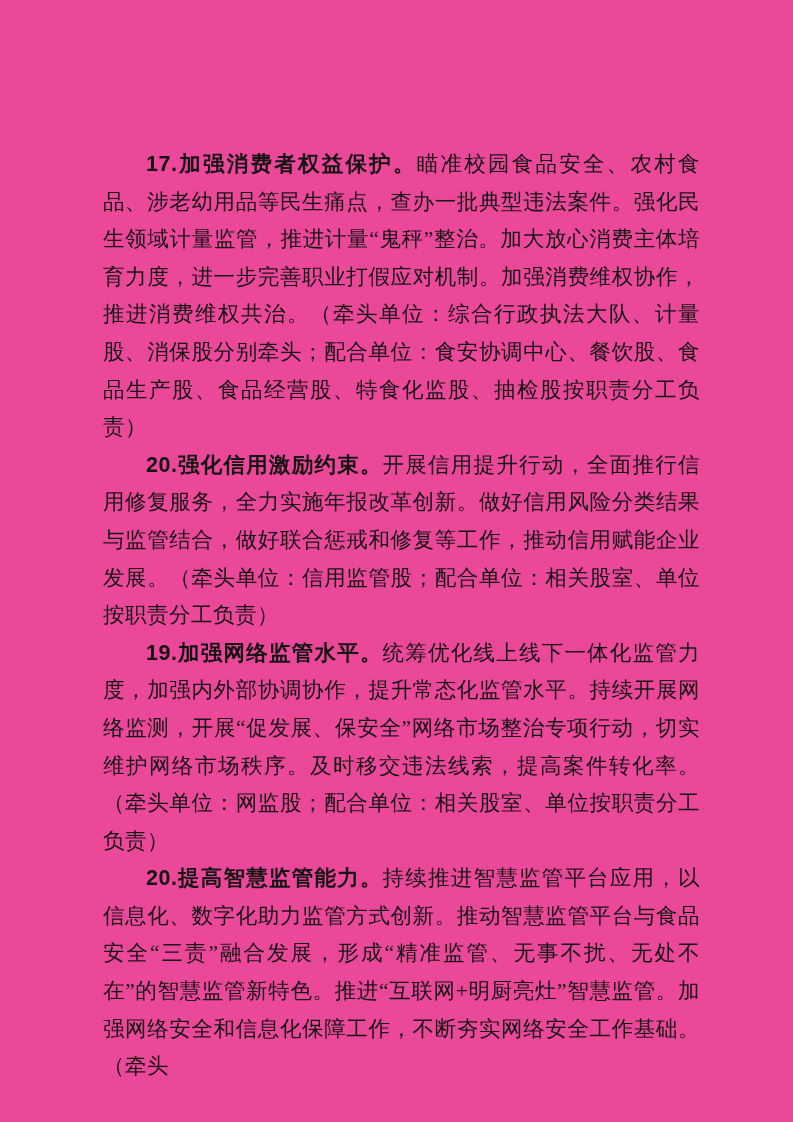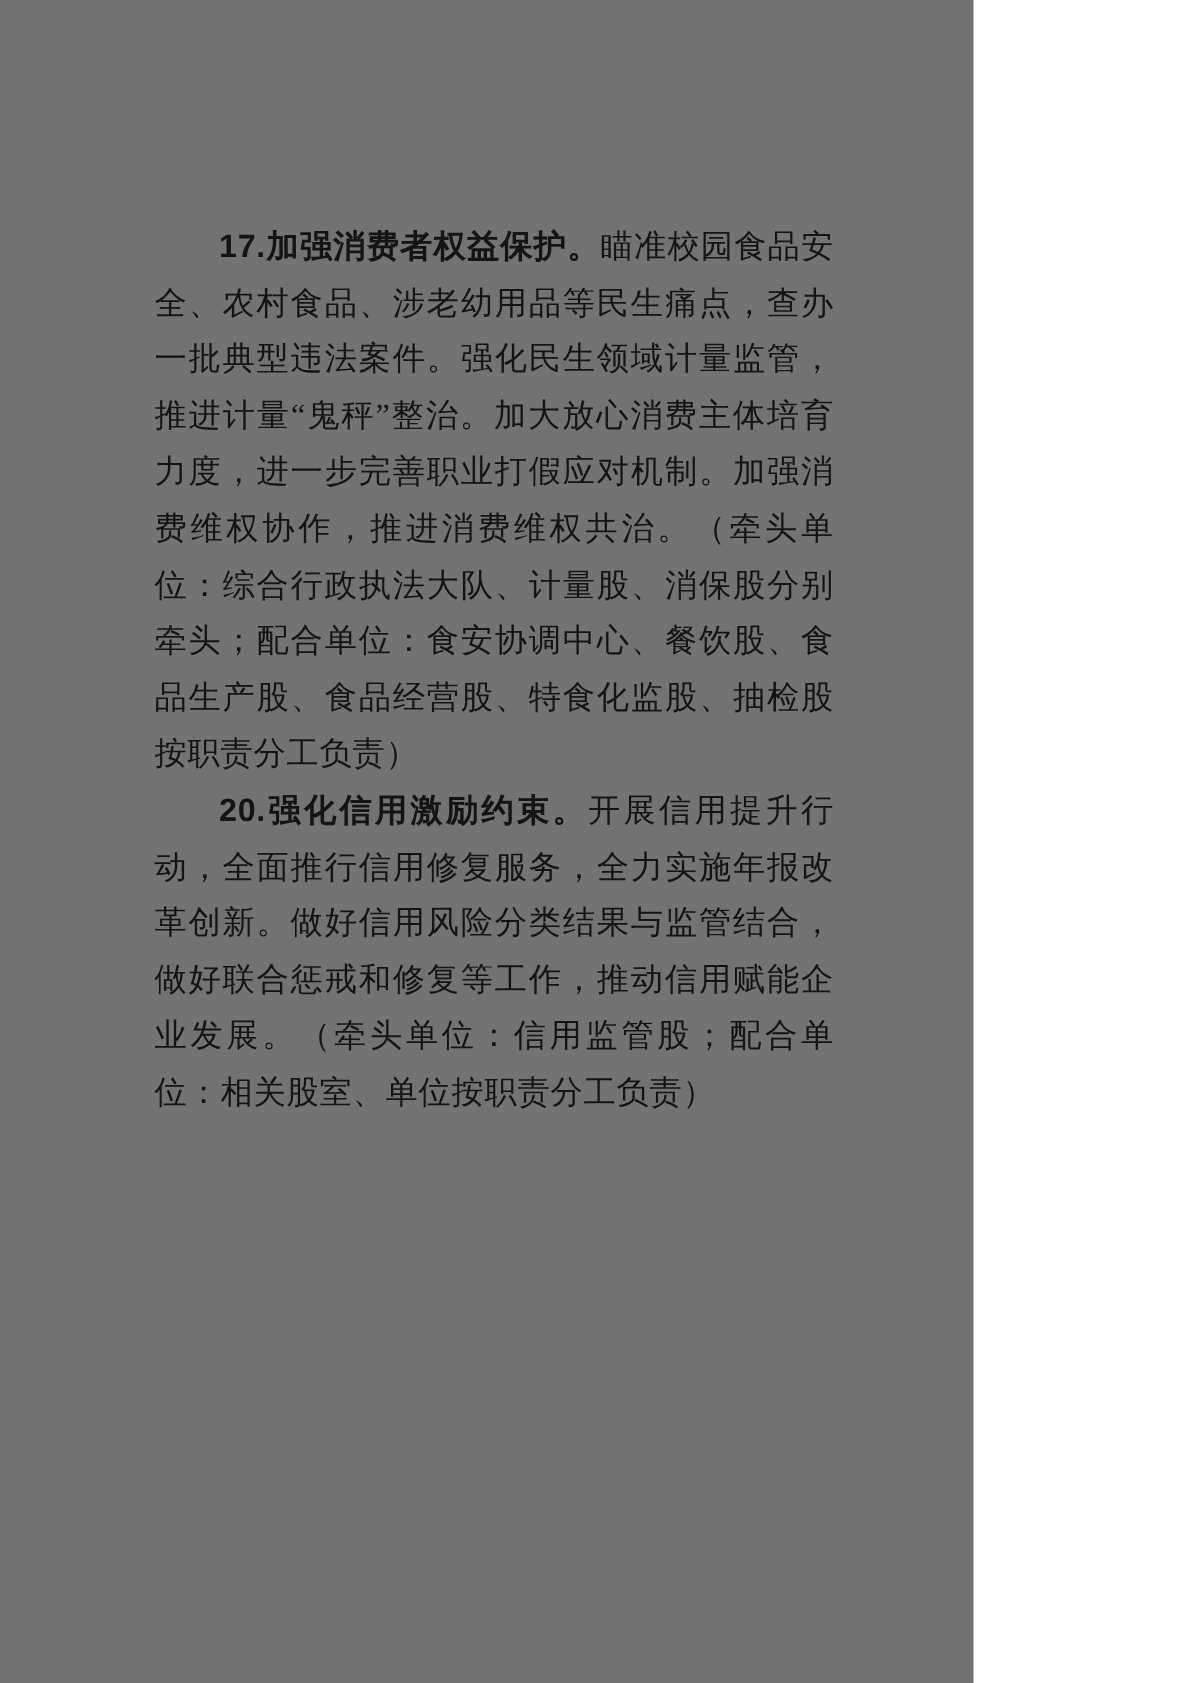--- a/index.html
+++ b/index.html
@@ -2,23 +2,23 @@
 <html><head>
 <meta charset="utf-8">
 <style>
   html, body {
     margin: 0;
     padding: 0;
     background: #ffffff;
   }
   .page {
     position: relative;
-    width: 649px;
+    width: 793px;
     height: 1122px;
-    background: #737373;
+    background: #ec4899;
     box-sizing: border-box;
     padding: 146px 93px 16px 103px;
     overflow: hidden;
   }
   .doc-body {
     width: 100%;
   }
   .para {
     margin: 0;
     padding: 0;
@@ -41,16 +41,18 @@
 </head>
 <body>
 
 <div class="page">
   <div class="doc-body">
 
     <p class="para"><span class="lead">17.加强消费者权益保护。</span><span>瞄准校园食品安全、农村食品、涉老幼用品等民生痛点，查办一批典型违法案件。强化民生领域计量监管，推进计量“鬼秤”整治。加大放心消费主体培育力度，进一步完善职业打假应对机制。加强消费维权协作，推进消费维权共治。（牵头单位：综合行政执法大队、计量股、消保股分别牵头；配合单位：食安协调中心、餐饮股、食品生产股、食品经营股、特食化监股、抽检股按职责分工负责）</span></p>
 
     <p class="para"><span class="lead">20.强化信用激励约束。</span><span>开展信用提升行动，全面推行信用修复服务，全力实施年报改革创新。做好信用风险分类结果与监管结合，做好联合惩戒和修复等工作，推动信用赋能企业发展。（牵头单位：信用监管股；配合单位：相关股室、单位按职责分工负责）</span></p>
 
+    <p class="para"><span class="lead">19.加强网络监管水平。</span><span>统筹优化线上线下一体化监管力度，加强内外部协调协作，提升常态化监管水平。持续开展网络监测，开展“促发展、保安全”网络市场整治专项行动，切实维护网络市场秩序。及时移交违法线索，提高案件转化率。（牵头单位：网监股；配合单位：相关股室、单位按职责分工负责）</span></p>
 
+    <p class="para"><span class="lead">20.提高智慧监管能力。</span><span>持续推进智慧监管平台应用，以信息化、数字化助力监管方式创新。推动智慧监管平台与食品安全“三责”融合发展，形成“精准监管、无事不扰、无处不在”的智慧监管新特色。推进“互联网+明厨亮灶”智慧监管。加强网络安全和信息化保障工作，不断夯实网络安全工作基础。（牵头</span></p>
 
   </div>
 </div>
 
 </body></html>

